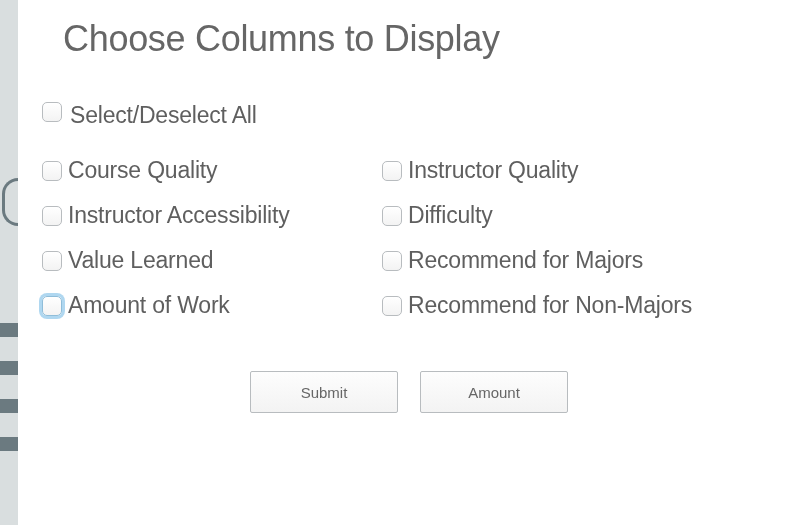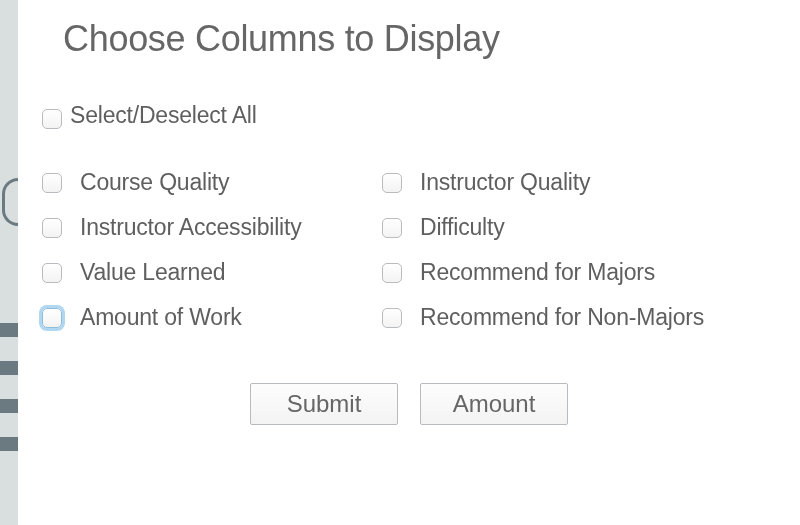--- a/index.html
+++ b/index.html
@@ -56,35 +56,35 @@
     .title {
       font-size: 36px;
       font-weight: 400;
       color: #666;
       letter-spacing: -0.3px;
       margin-bottom: 42px;
       margin-left: 21px;
     }
     .select-all-row {
       display: flex;
-      align-items: flex-end;
+      align-items: flex-start;
       gap: 8px;
-      margin-bottom: 40px;
+      margin-bottom: 28px;
     }
     .columns {
       display: grid;
       grid-template-columns: 330px 1fr;
       column-gap: 10px;
       row-gap: 18px;
       margin-bottom: 30px;
     }
     .field {
       display: flex;
       align-items: center;
-      gap: 18px;
+      gap: 6px;
     }
     .chk {
       width: 20px;
       height: 20px;
       border-radius: 5px;
       border: 1.5px solid #b8bcbf;
       background: linear-gradient(#fff, #f3f3f3);
       flex-shrink: 0;
       display: flex;
       align-items: center;
@@ -117,21 +117,21 @@
       display: flex;
       justify-content: center;
       gap: 22px;
       padding-top: 4px;
     }
     .btn {
       min-width: 148px;
       height: 42px;
       border: 1.5px solid #b8bcbf;
       background: linear-gradient(#fdfdfd, #f3f3f3);
-      font-size: 24px;
+      font-size: 15px;
       color: #666;
       cursor: pointer;
       border-radius: 2px;
       font-family: inherit;
     }
   </style>
 </head>
 <body>
 
 <div class="backdrop">

